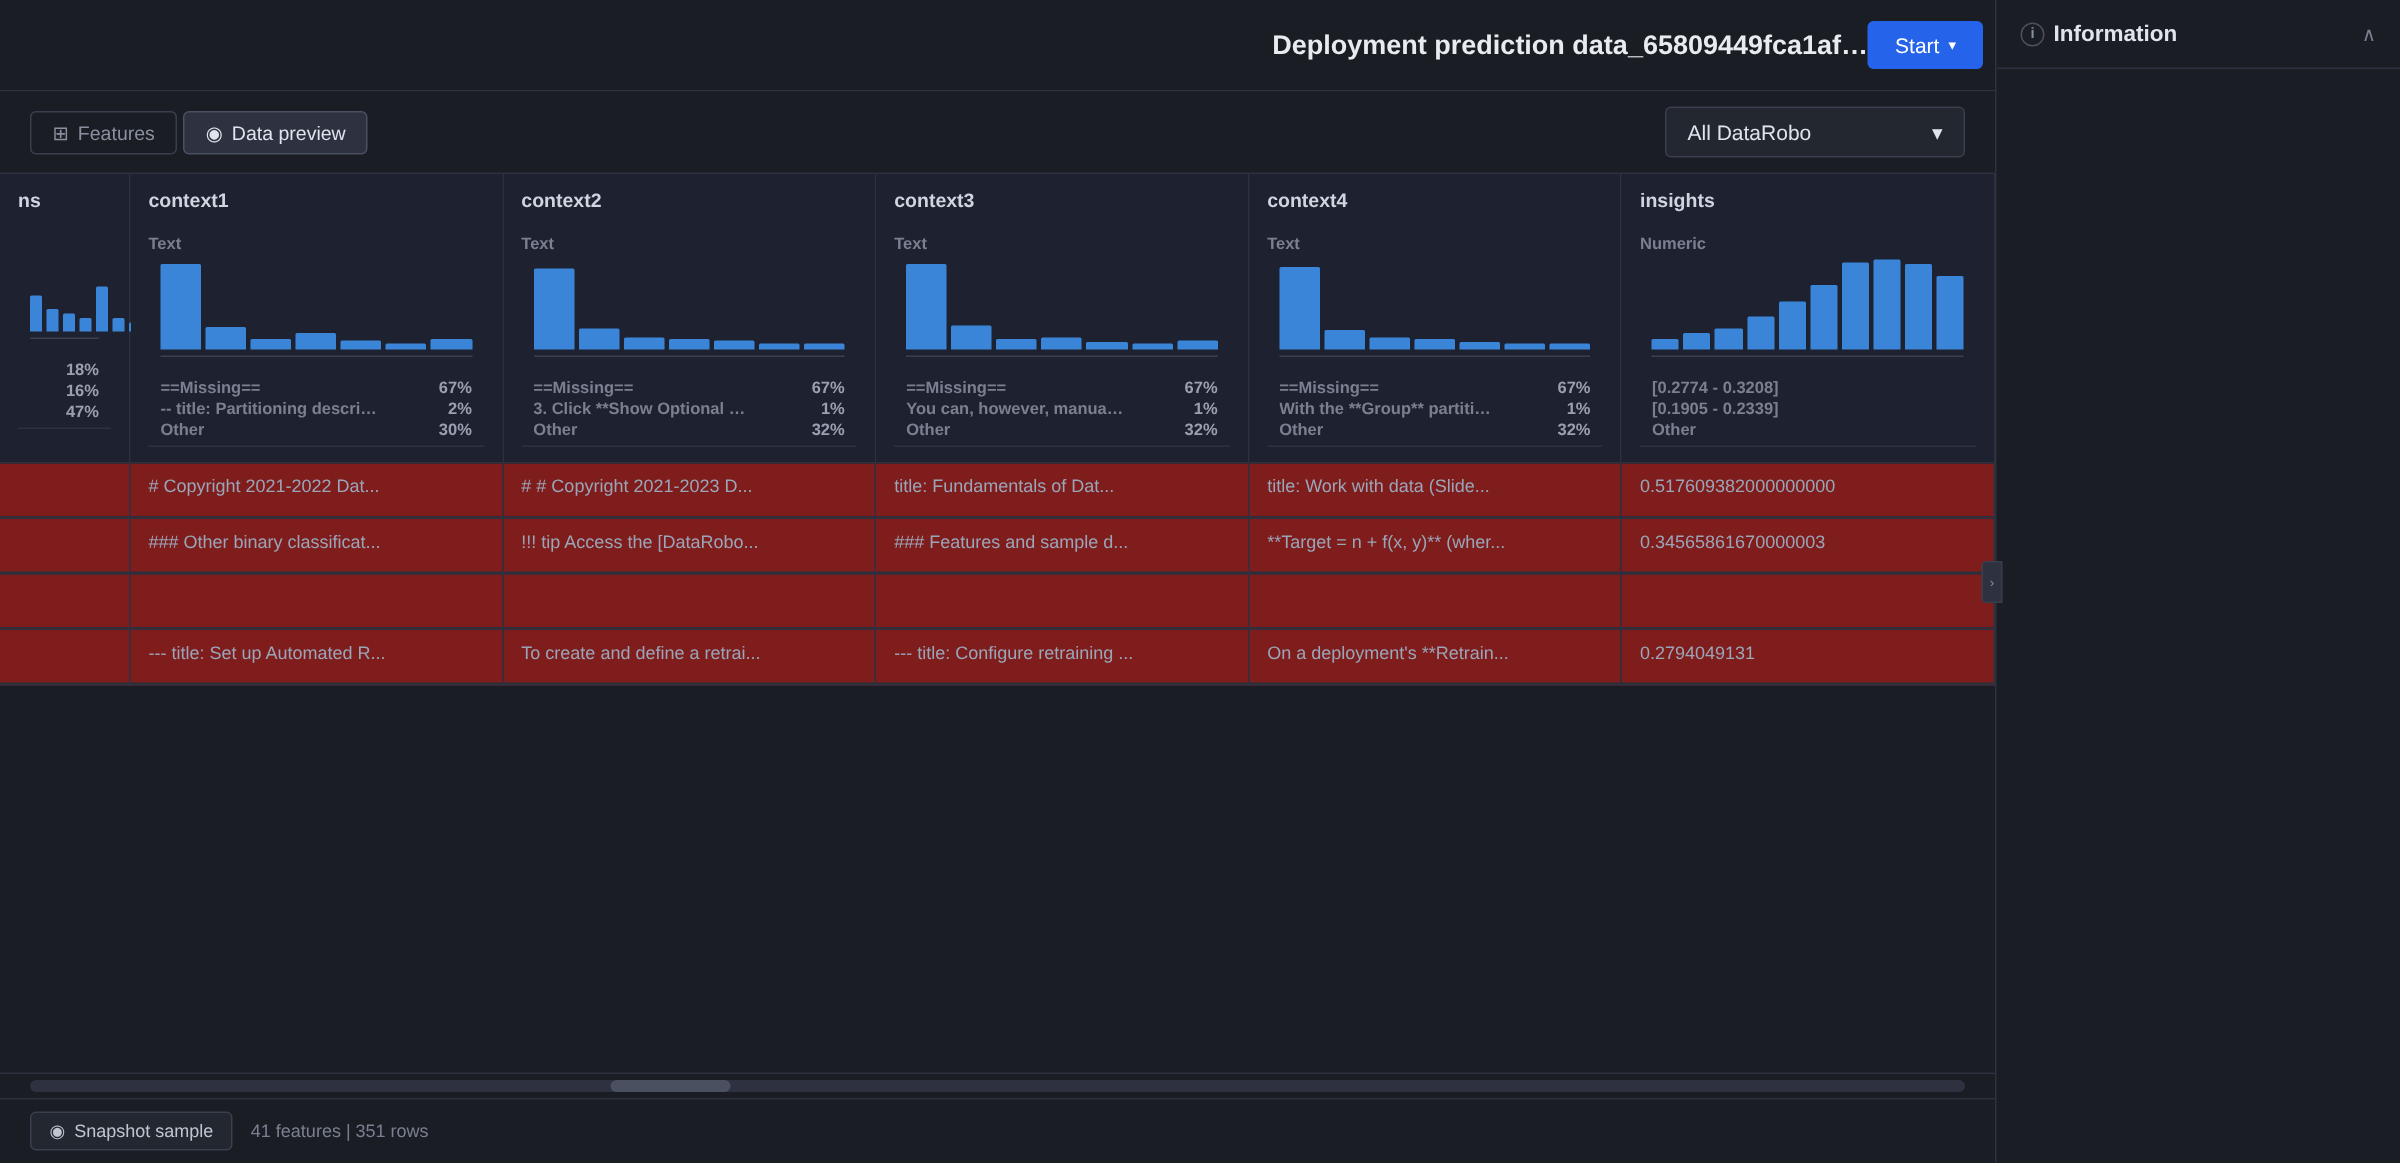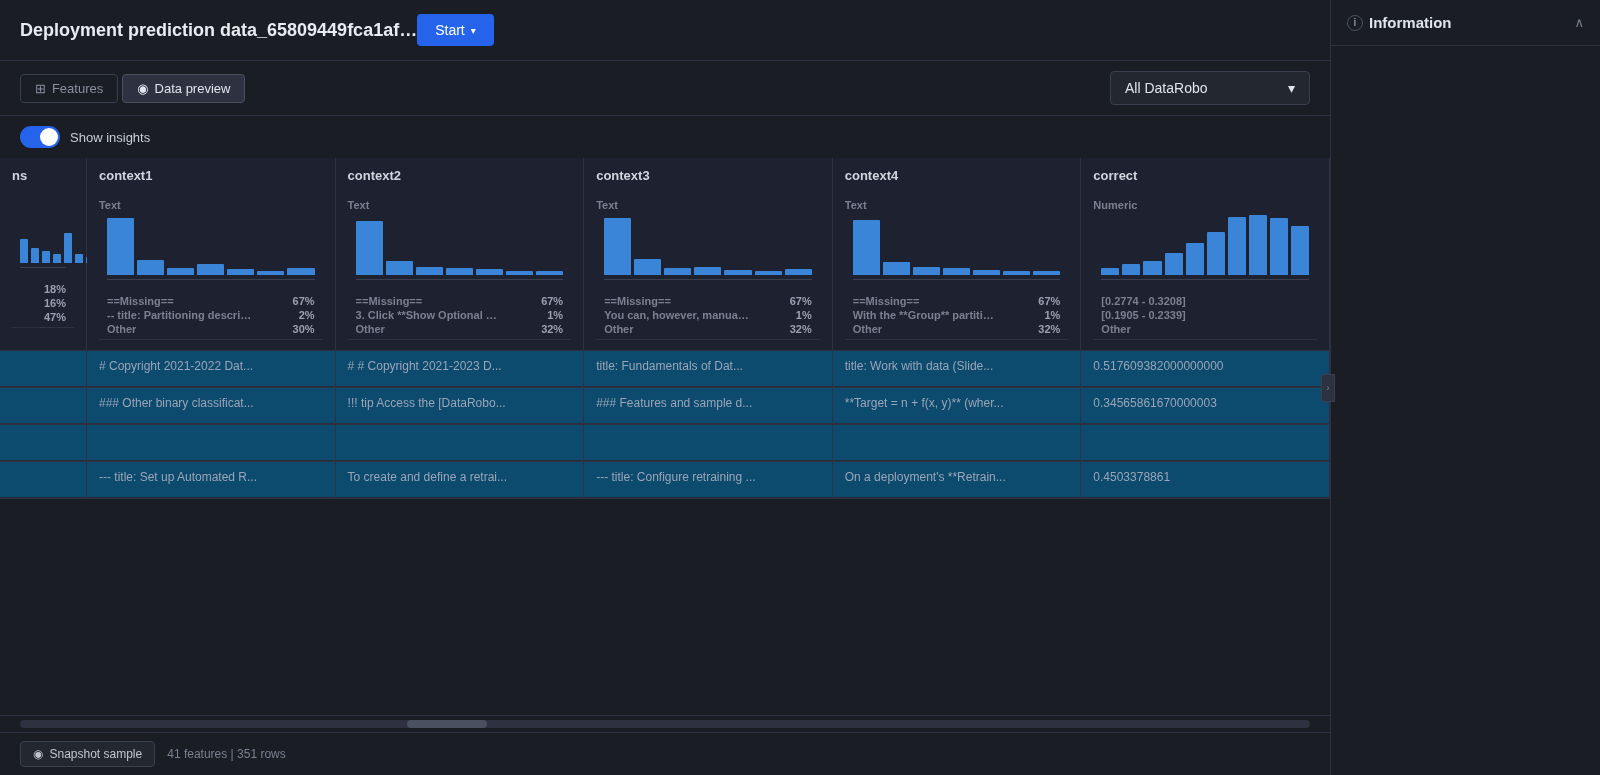--- a/index.html
+++ b/index.html
@@ -20,22 +20,22 @@
       display: flex;
       flex-direction: column;
       min-width: 0;
       padding: 0;
     }
 
     
     .header {
       display: flex;
       align-items: center;
-      justify-content: flex-start;
-      padding: 14px 20px;
+      justify-content: flex-end;
+      padding: 14px 8px;
       background: #1a1d23;
       border-bottom: 1px solid #2d3140;
     }
     .header-title {
       font-size: 18px;
       font-weight: 600;
       color: #e8ecf0;
     }
     .start-button {
       background: #2563eb;
@@ -152,21 +152,21 @@
     .col-header-type {
       font-size: 11px;
       color: #7a8090;
       margin-top: 16px;
     }
     .data-table td {
       padding: 0;
       border-right: 1px solid #2d3140;
       border-bottom: 1px solid #2d3140;
       vertical-align: top;
-      background: #0c4a6e;
+      background: #7f1d1d;
     }
 
     
     .chart-container {
       height: 80px;
       padding: 4px 8px 2px;
       position: relative;
     }
     .bar-chart {
       display: flex;
@@ -377,24 +377,20 @@
         <span>◉</span>
         <span>Data preview</span>
       </button>
     </div>
     <div class="all-features-dropdown">
       <span>All DataRobo</span>
       <span>▾</span>
     </div>
   </div>
 
-  <div class="insights-row">
-    <div class="toggle"></div>
-    <span class="insights-label">Show insights</span>
-  </div>
 
   <div class="table-wrapper">
     <div class="table-scroll">
       <table class="data-table">
         <thead>
           <tr>
             <th class="col-first">
               <div class="col-header-name">ns</div>
               <div class="col-header-type"></div>
               <div class="chart-container">
@@ -543,21 +539,21 @@
                       <span class="stat-value">1%</span>
                     </div>
                   <div class="stat-line">
                       <span class="stat-label">Other</span>
                       <span class="stat-value">32%</span>
                     </div>
                 </div>
               </div>
             </th>
             <th class="col-normal">
-              <div class="col-header-name">correct</div>
+              <div class="col-header-name">insights</div>
               <div class="col-header-type">Numeric</div>
               <div class="chart-container">
                 <div class="bar-chart">
                   <div class="bar" style="height:12%"></div>
                   <div class="bar" style="height:18%"></div>
                   <div class="bar" style="height:24%"></div>
                   <div class="bar" style="height:36%"></div>
                   <div class="bar" style="height:54%"></div>
                   <div class="bar" style="height:72%"></div>
                   <div class="bar" style="height:96%"></div>
@@ -660,21 +656,21 @@
             <td>
                 <div class="cell-content">To create and define a retrai...</div>
               </td>
             <td>
                 <div class="cell-content">--- title: Configure retraining ...</div>
               </td>
             <td>
                 <div class="cell-content">On a deployment's **Retrain...</div>
               </td>
             <td>
-                <div class="cell-content">0.4503378861</div>
+                <div class="cell-content">0.2794049131</div>
               </td>
           </tr>
         </tbody>
       </table>
     </div>
 
     <div style="padding: 4px 0; background:#1a1d23; border-top:1px solid #2d3140;">
       <div class="scroll-indicator">
         <div class="scroll-thumb"></div>
       </div>

